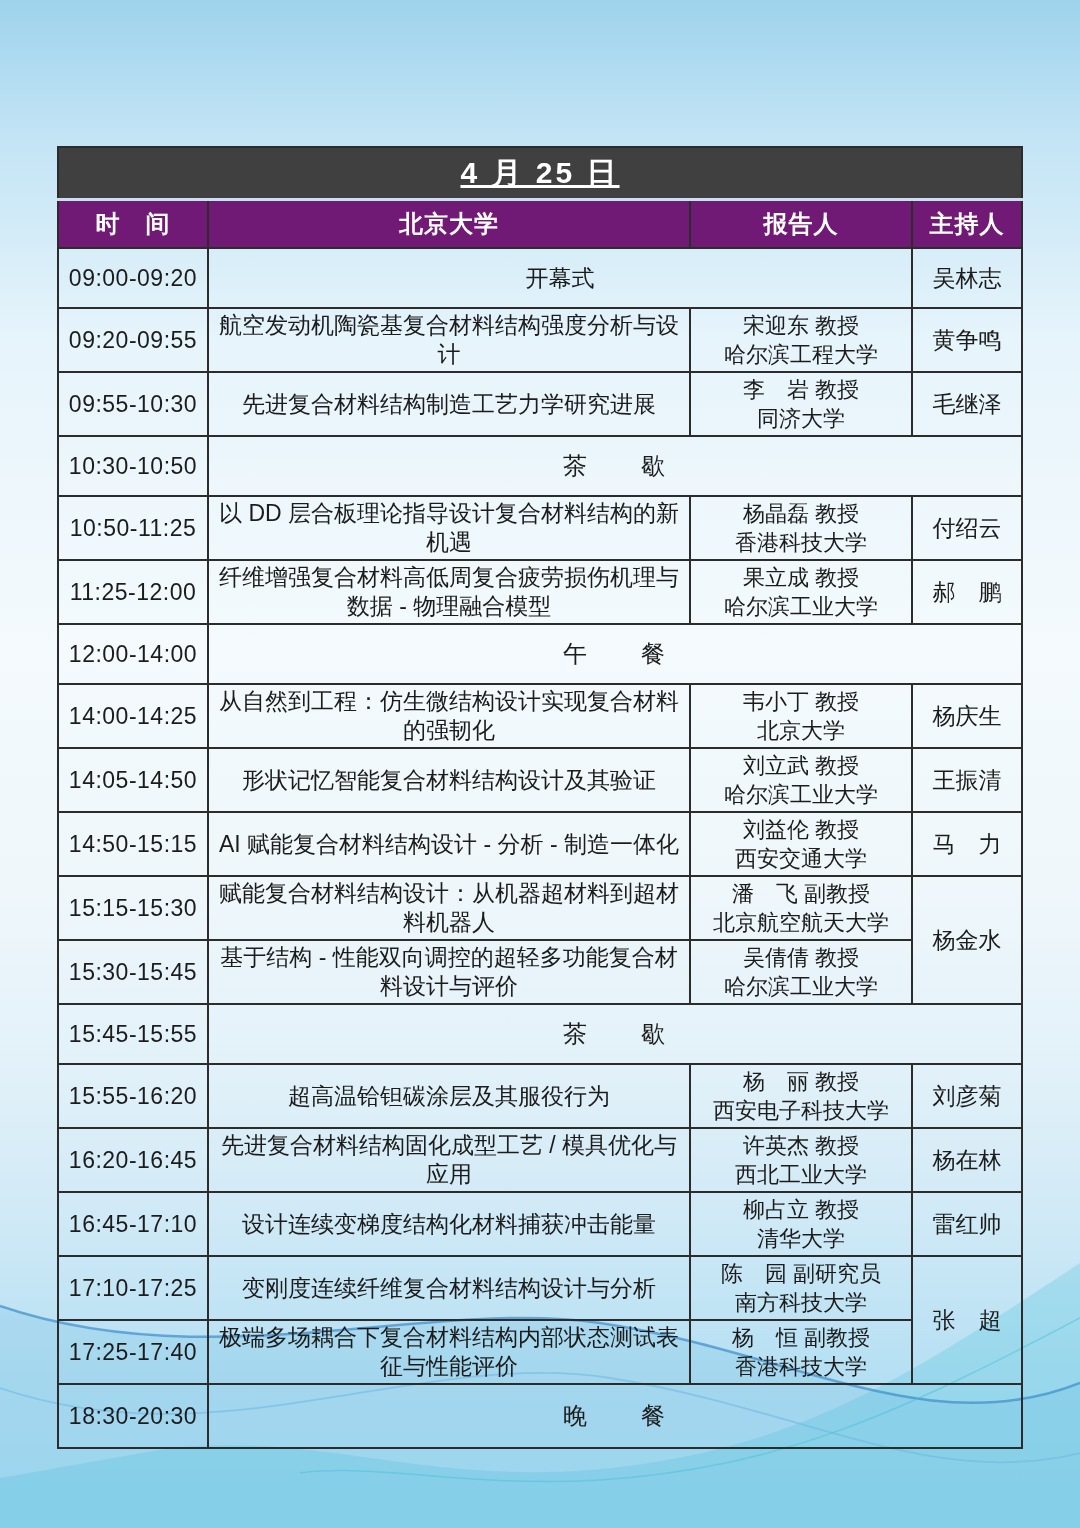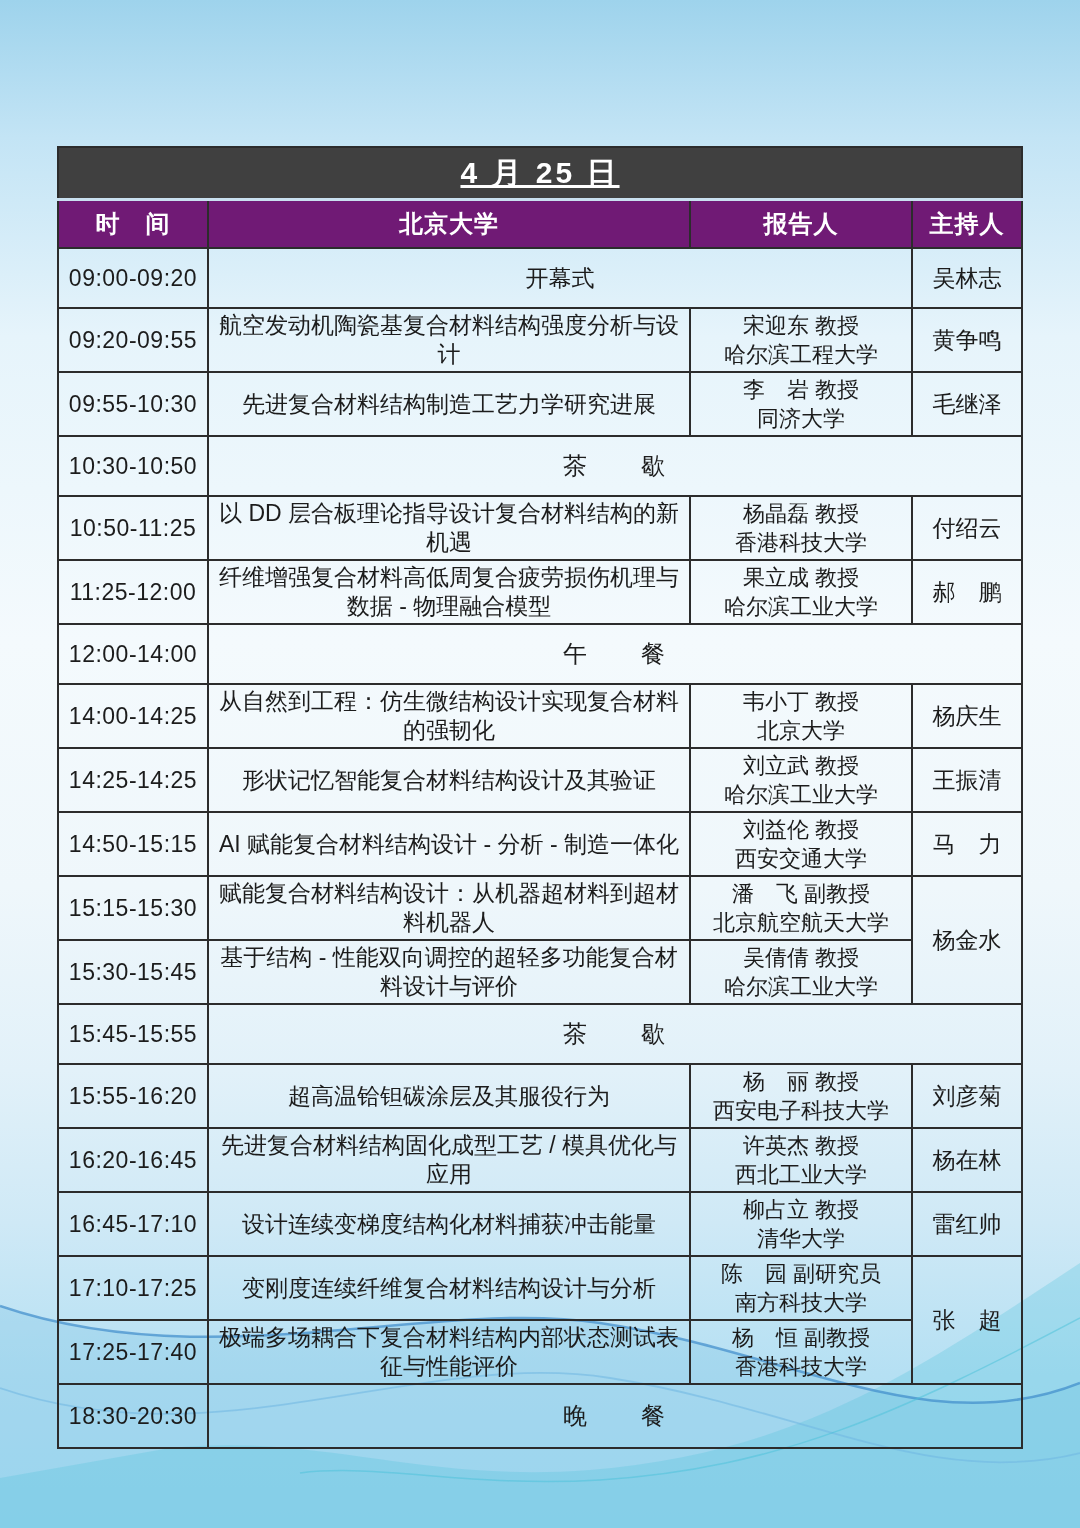--- a/index.html
+++ b/index.html
@@ -130,21 +130,21 @@
       <td class="time">14:00-14:25</td>
       <td class="title">从自然到工程：仿生微结构设计实现复合材料的强韧化</td>
       <td class="spk">
         <span class="name">韦小丁 教授</span>
         <span class="org">北京大学</span>
       </td>
       <td class="host">杨庆生</td>
     </tr>
 
     <tr class="row">
-      <td class="time">14:25-14:25</td>
+      <td class="time">14:05-14:50</td>
       <td class="title">形状记忆智能复合材料结构设计及其验证</td>
       <td class="spk">
         <span class="name">刘立武 教授</span>
         <span class="org">哈尔滨工业大学</span>
       </td>
       <td class="host">王振清</td>
     </tr>
 
     <tr class="row">
       <td class="time">14:50-15:15</td>

